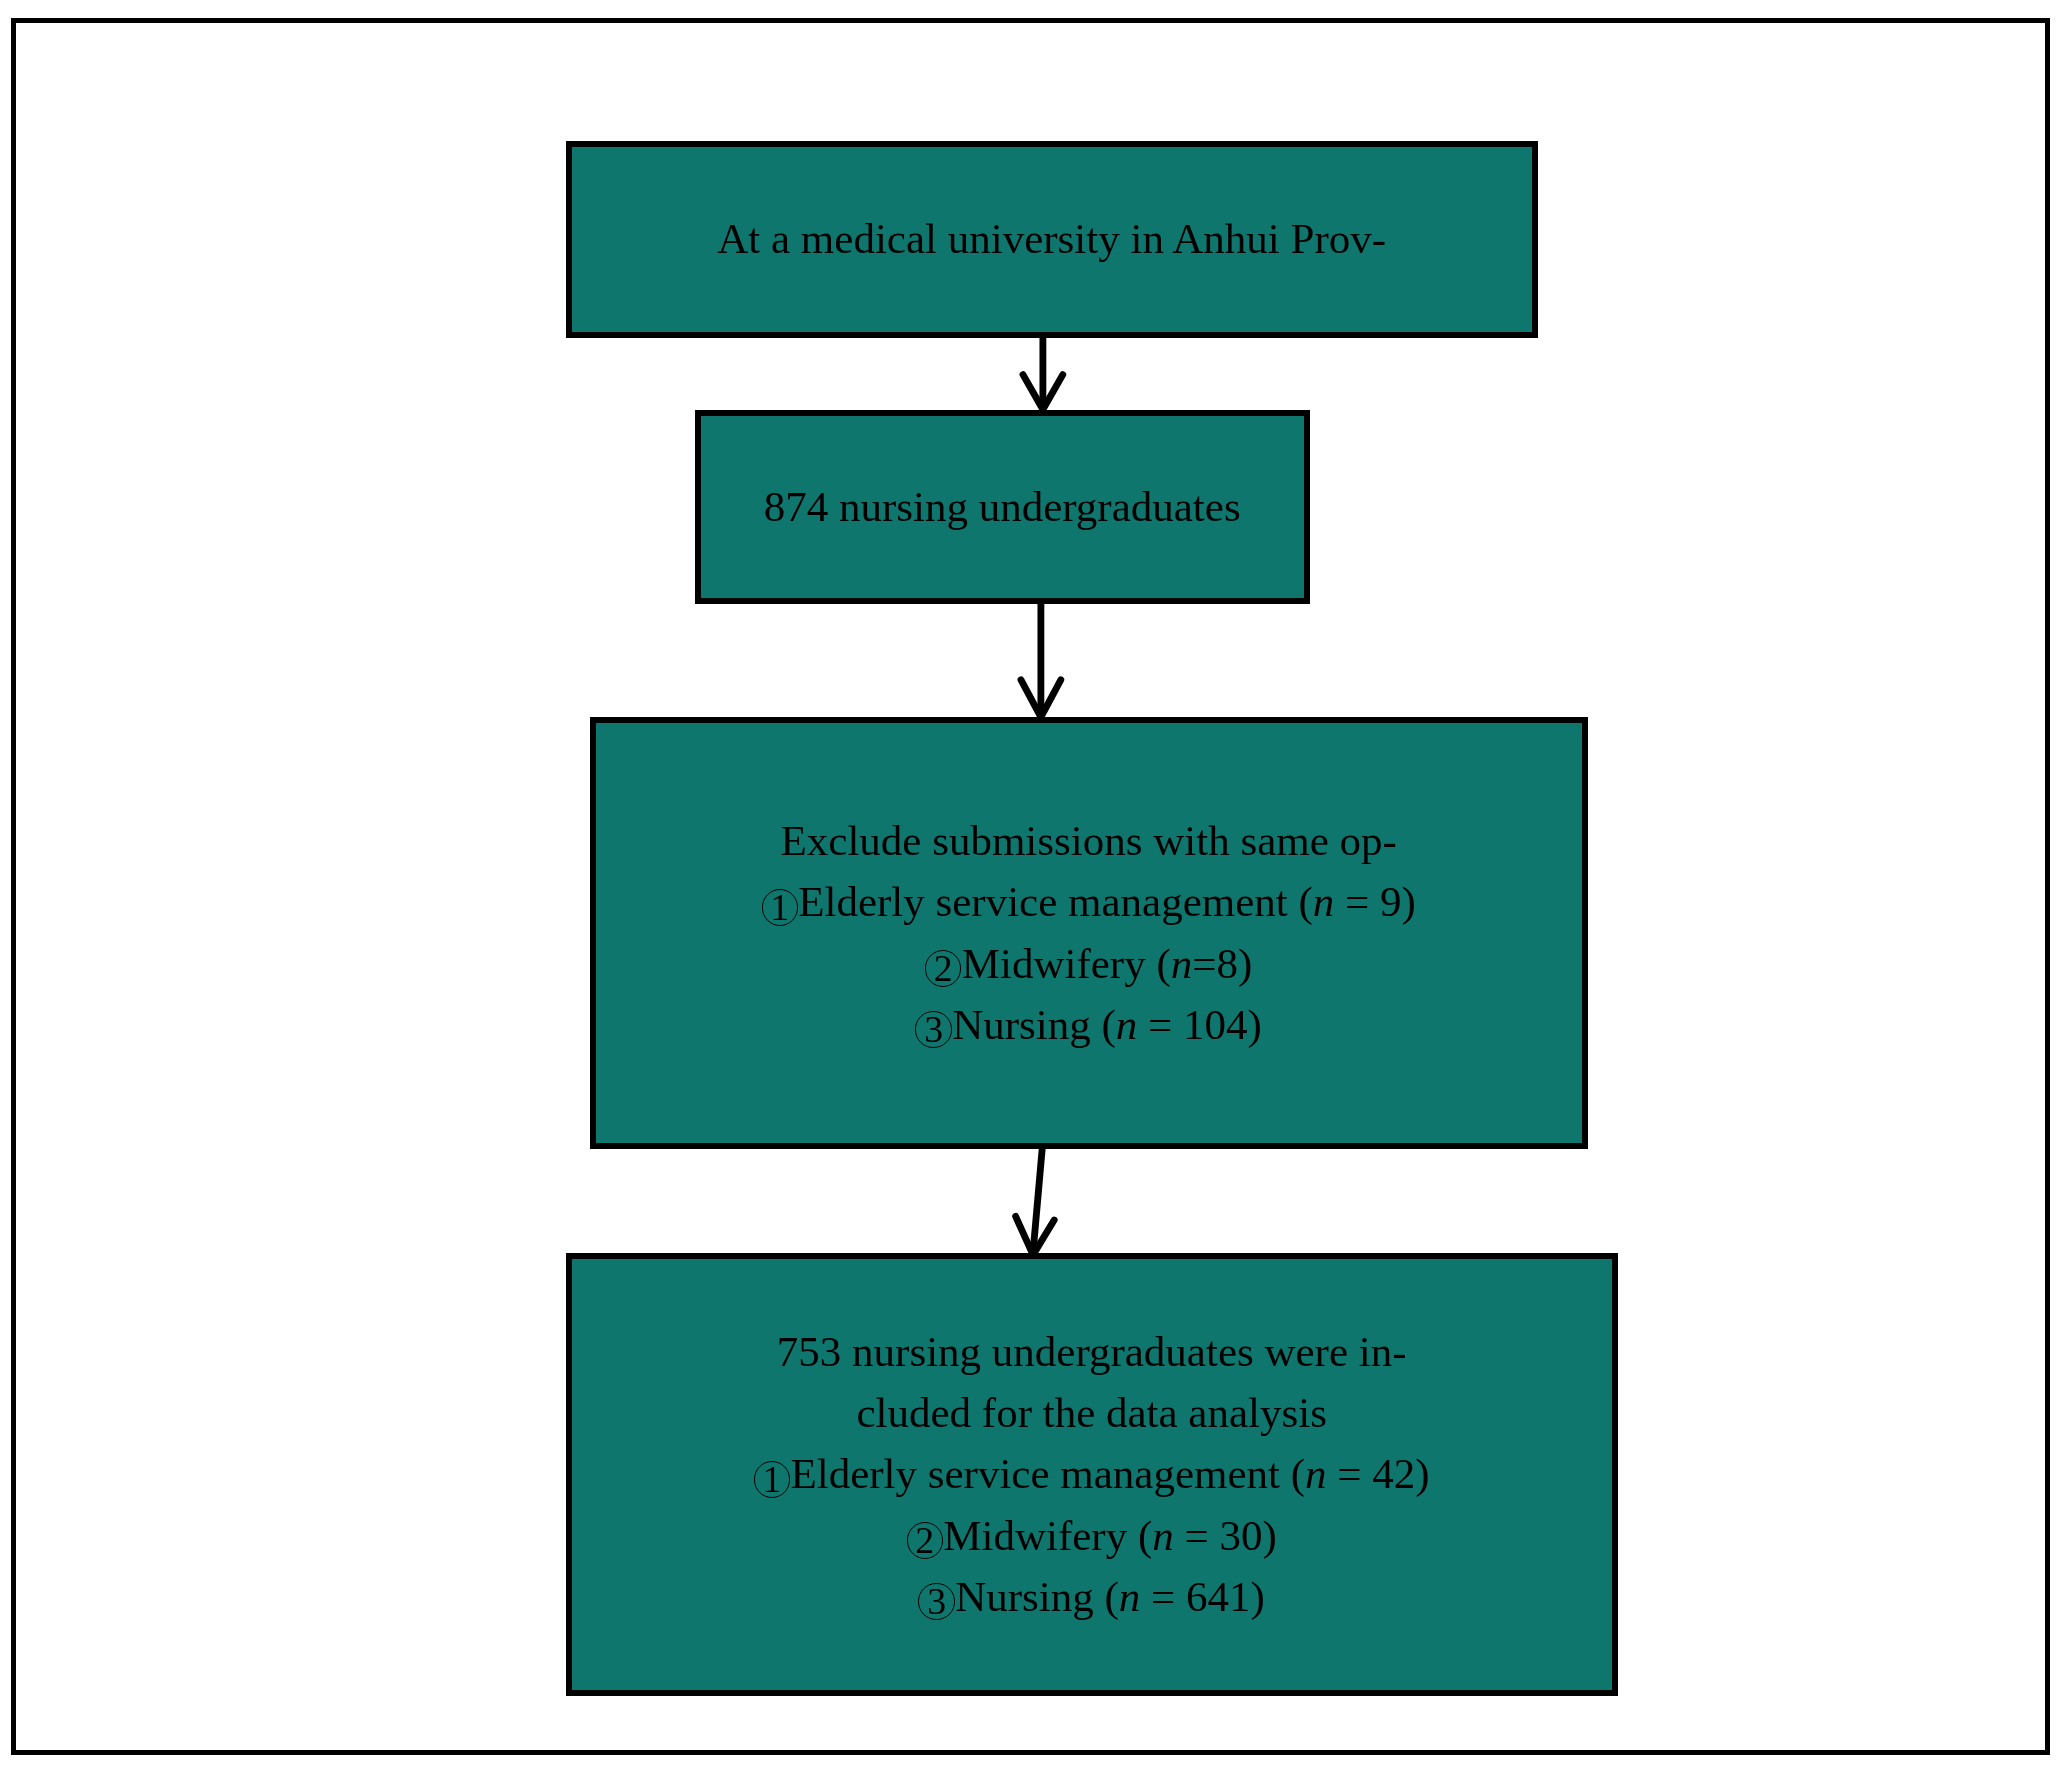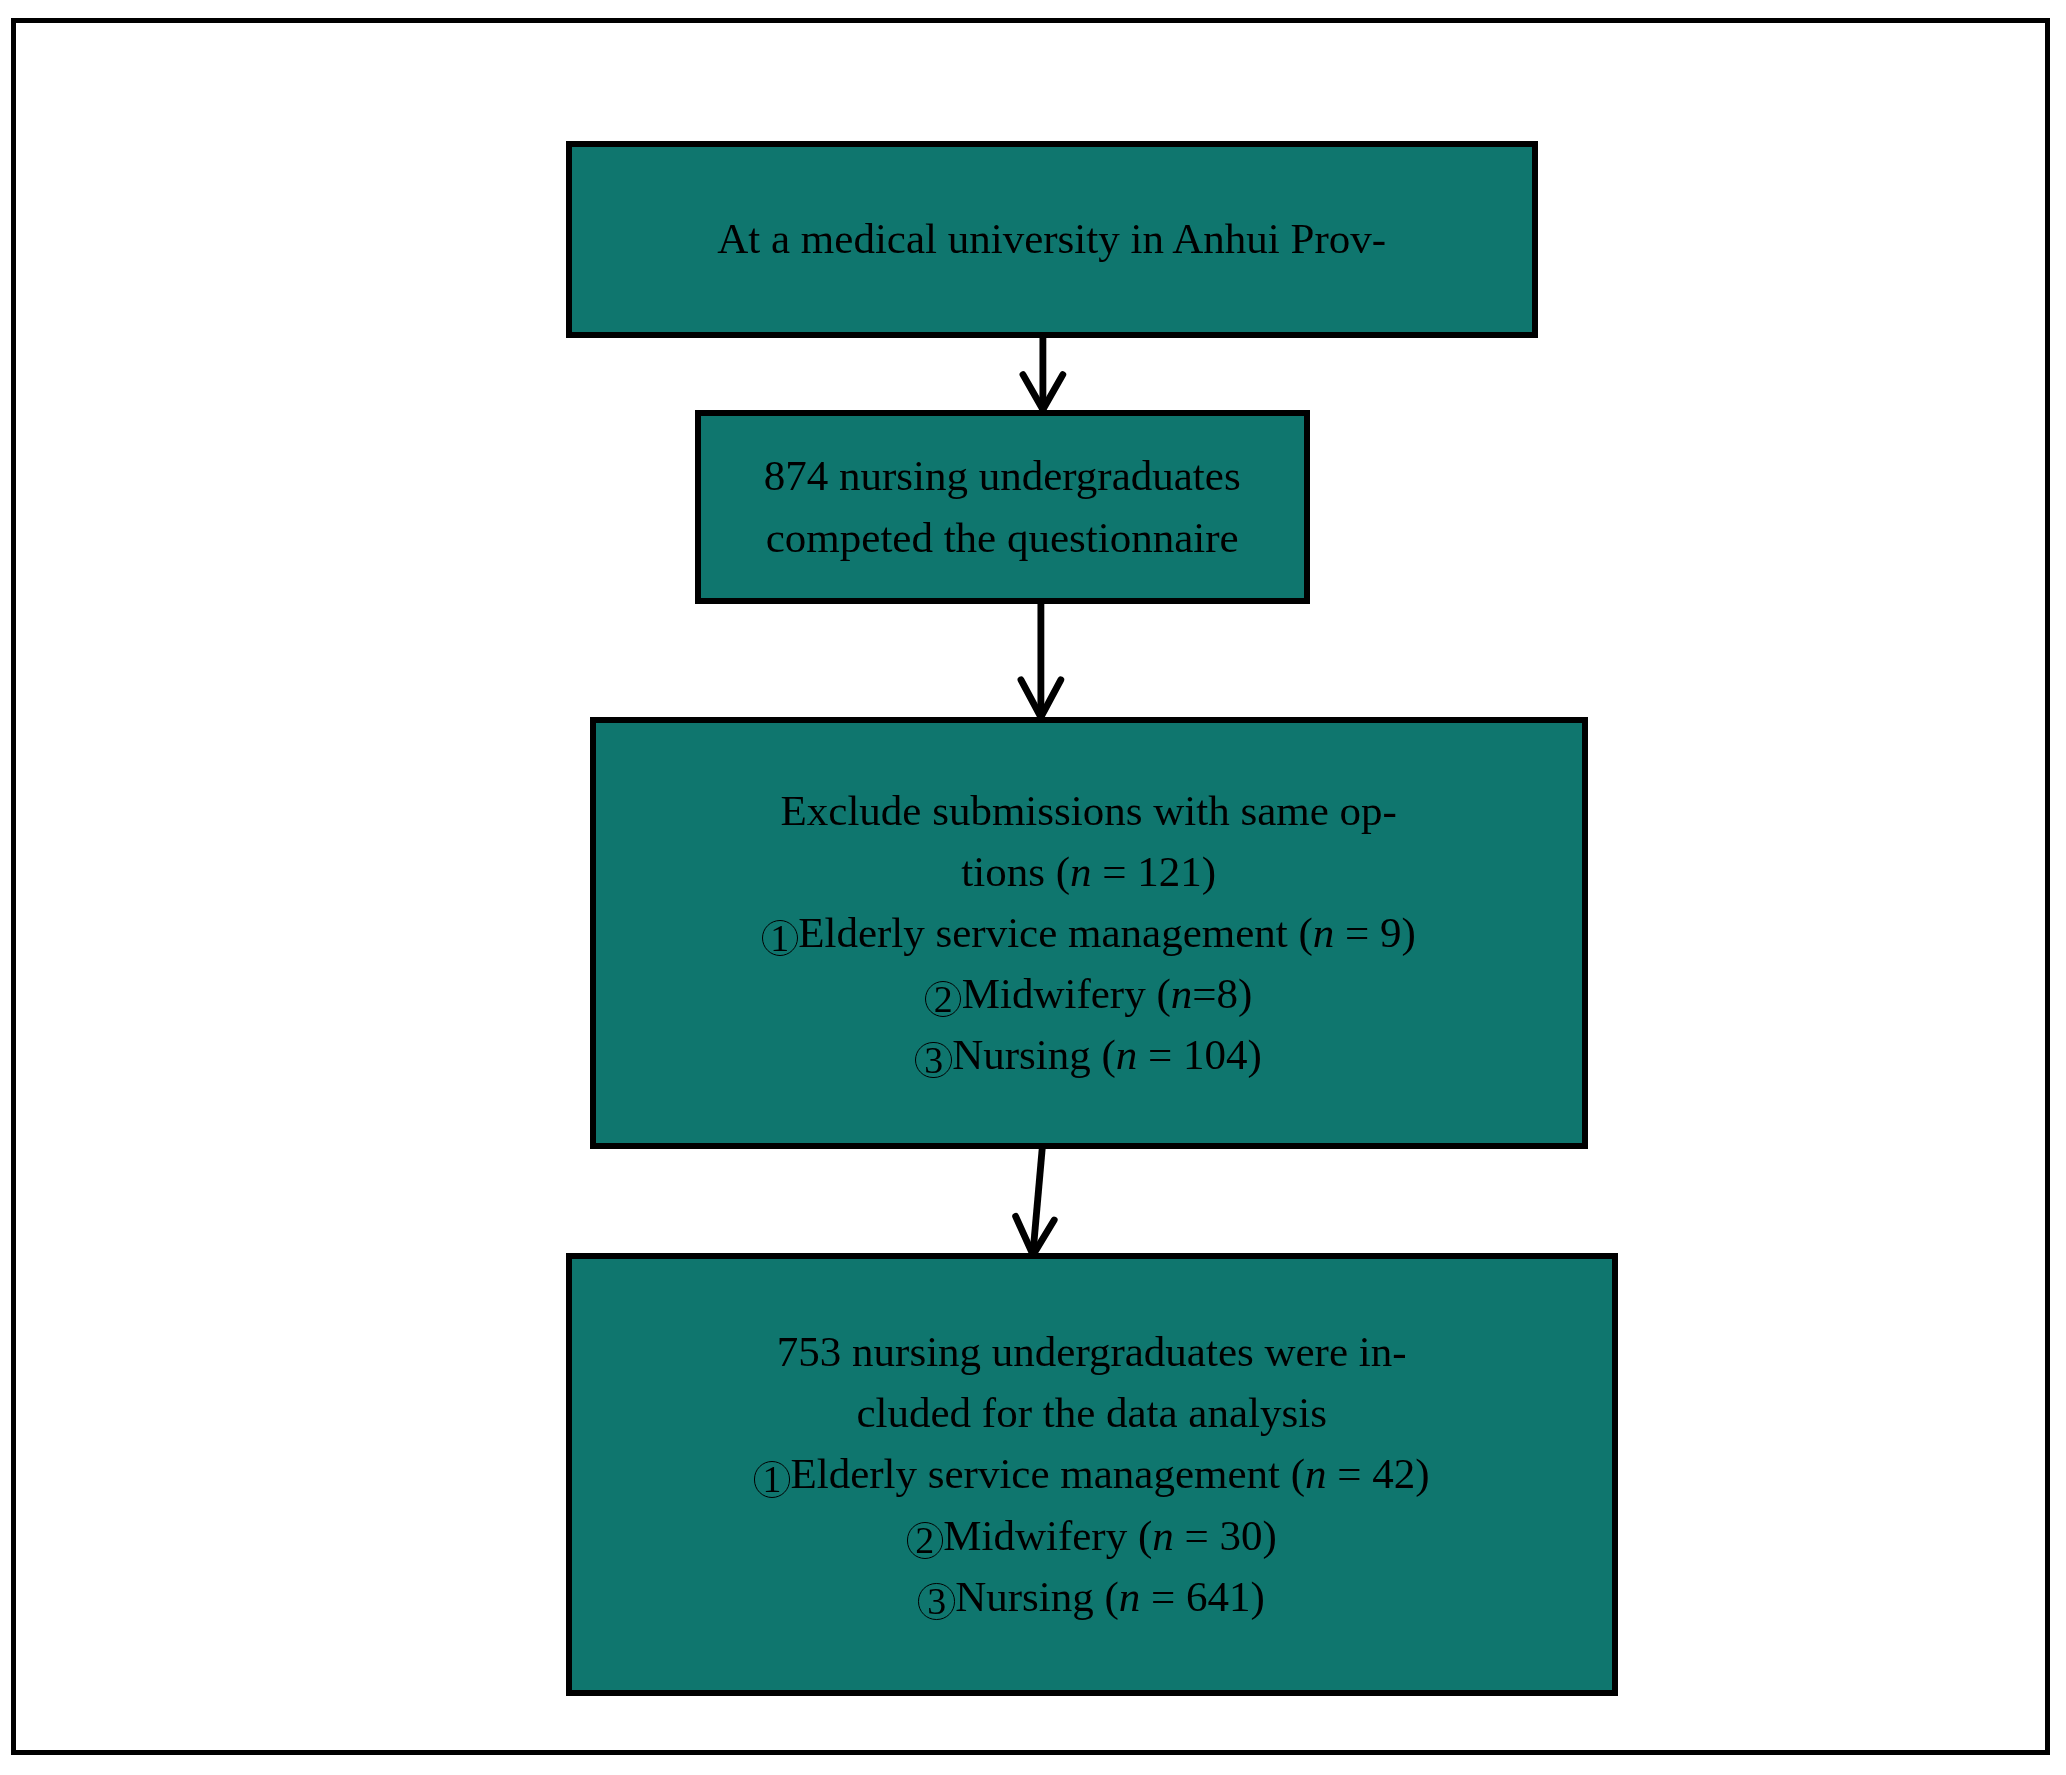--- a/index.html
+++ b/index.html
@@ -102,34 +102,32 @@
     <div class="arrow" id="arrow-1" style="left:1002px; top:313px; width:56px; height:76px;">
       <svg width="56" height="76" viewBox="0 0 90 122">
         <line x1="40" y1="0" x2="40" y2="115" stroke="#000" stroke-width="11"></line>
         <line x1="40" y1="118" x2="8" y2="62" stroke="#000" stroke-width="11" stroke-linecap="round"></line>
         <line x1="40" y1="118" x2="72" y2="62" stroke="#000" stroke-width="11" stroke-linecap="round"></line>
       </svg>
     </div>
 
     <div class="flow-box" id="box-completed">
       <span class="box-line">874 nursing undergraduates</span>
-      <span class="box-line">competed the questionnaire</span>
     </div>
 
     <div class="arrow" id="arrow-2" style="left:1000px; top:578px; width:56px; height:119px;">
       <svg width="56" height="119" viewBox="0 0 90 190">
         <line x1="40" y1="0" x2="40" y2="182" stroke="#000" stroke-width="11"></line>
         <line x1="40" y1="186" x2="8" y2="126" stroke="#000" stroke-width="11" stroke-linecap="round"></line>
         <line x1="40" y1="186" x2="72" y2="126" stroke="#000" stroke-width="11" stroke-linecap="round"></line>
       </svg>
     </div>
 
     <div class="flow-box" id="box-excluded">
       <span class="box-line">Exclude submissions with same op-</span>
-      <span class="box-line"><span>tions (</span><span class="var">n</span><span> = 121)</span></span>
 
       <span class="box-line"><span class="circnum"><span>1</span></span><span>Elderly service management (</span><span class="var">n</span><span> = 9)</span></span>
 
       <span class="box-line"><span class="circnum"><span>2</span></span><span>Midwifery (</span><span class="var">n</span><span>=8)</span></span>
 
       <span class="box-line"><span class="circnum"><span>3</span></span><span>Nursing (</span><span class="var">n</span><span> = 104)</span></span>
     </div>
 
     <div class="arrow" id="arrow-3" style="left:999px; top:1123px; width:56px; height:112px;">
       <svg width="56" height="112" viewBox="0 0 90 178">

